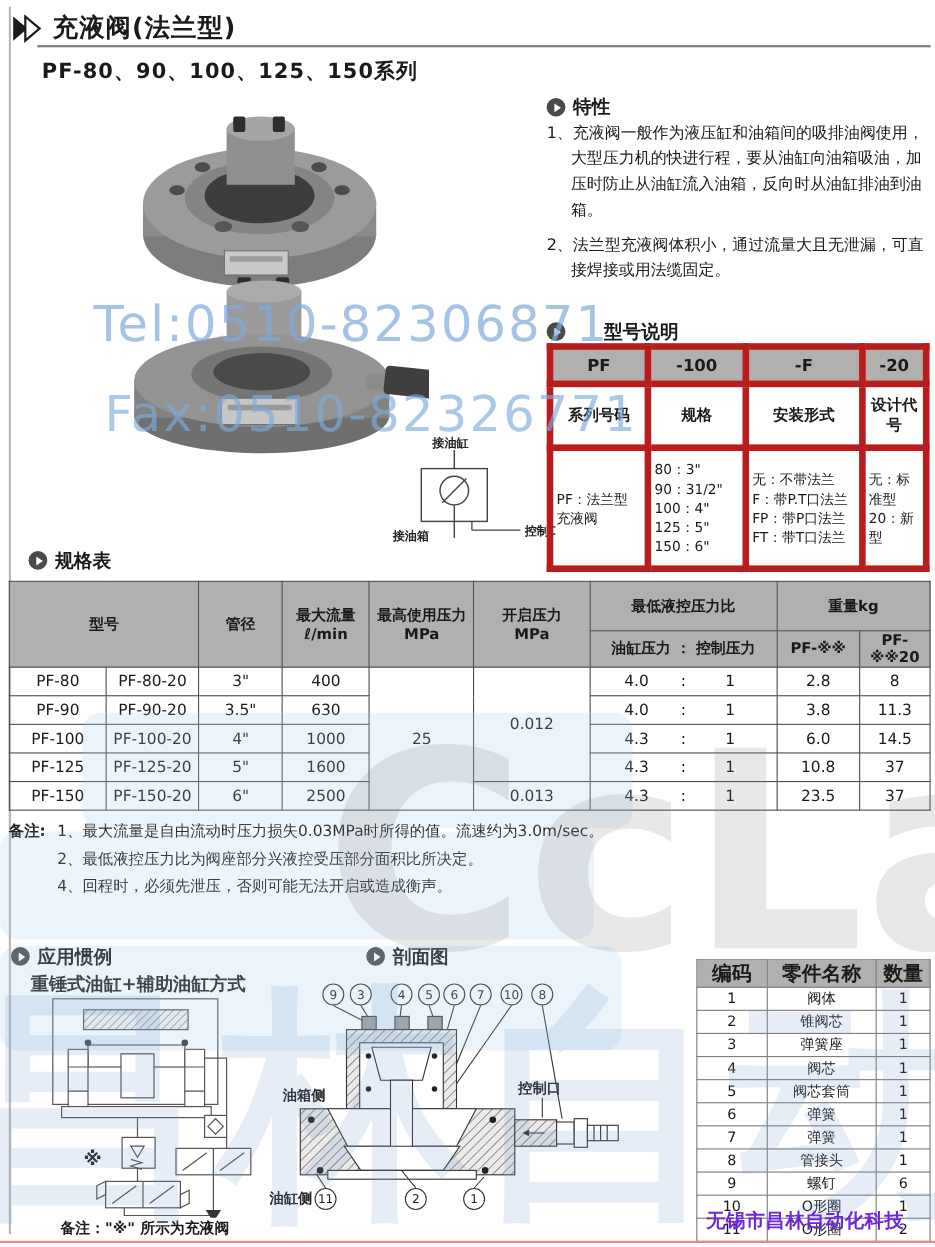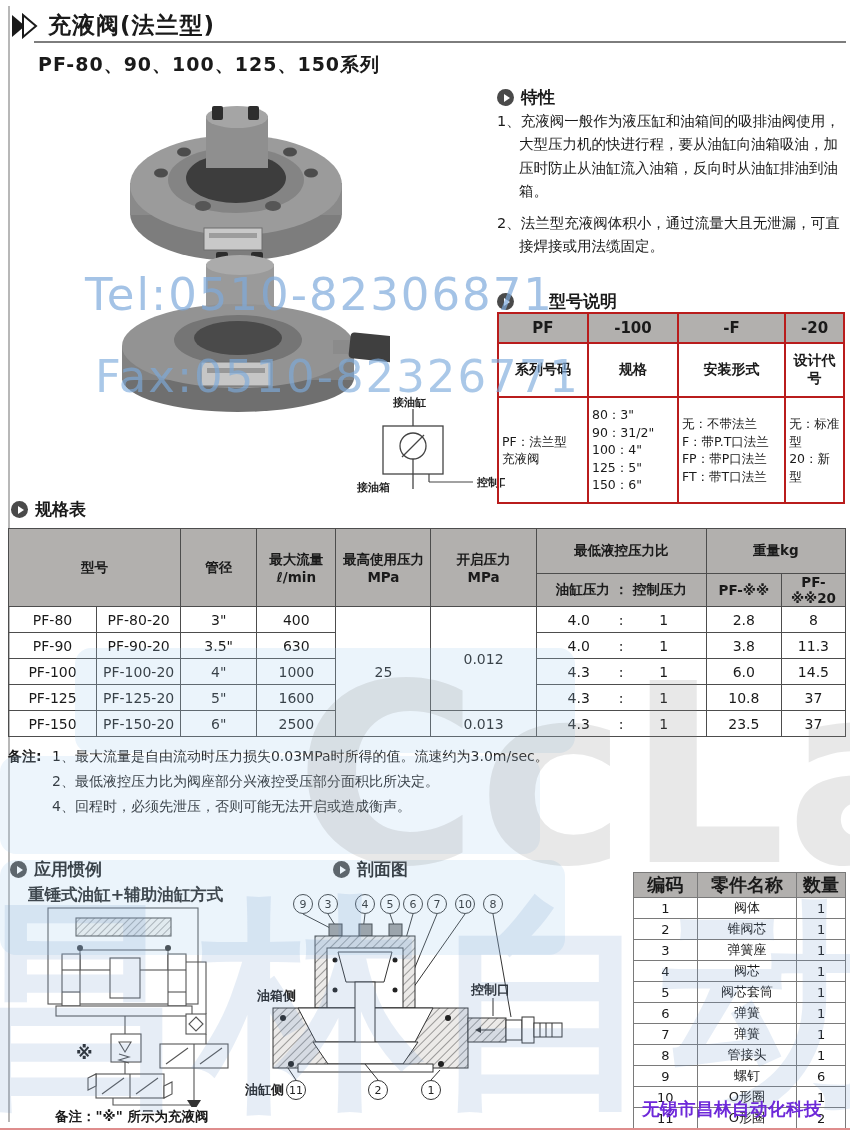--- a/index.html
+++ b/index.html
@@ -13,21 +13,21 @@
   .page-title{font-size:23px;font-weight:bold;letter-spacing:1px;}
   .title-underline{left:34px;top:41px;width:812px;height:2px;background:#7d7d7d;}
   .series{left:38px;top:52px;font-size:19px;font-weight:bold;letter-spacing:1px;}
   .sec-head{display:flex;align-items:center;gap:7px;font-size:17px;font-weight:bold;}
   .bullet{width:17px;height:17px;border-radius:50%;background:#4a4a4a;display:inline-flex;align-items:center;justify-content:center;flex:0 0 17px;}
   .bullet::after{content:"";border-left:6px solid #fff;border-top:4px solid transparent;border-bottom:4px solid transparent;margin-left:2px;}
   .features-list{left:497px;top:110px;width:350px;font-size:14.5px;line-height:1.62;}
   .feat-item{padding-left:22px;text-indent:-22px;margin-bottom:8px;}
   
   .model-table{left:497px;top:312px;width:348px;border-collapse:collapse;table-layout:fixed;font-size:13px;}
-  .model-table th,.model-table td{border:2px solid #b91c1c;text-align:center;vertical-align:middle;padding:2px 3px;white-space:pre-line;}
+  .model-table th,.model-table td{border:6px solid #b91c1c;text-align:center;vertical-align:middle;padding:2px 3px;white-space:pre-line;}
   .model-table th{background:#b2b0ae;font-size:15px;font-weight:bold;height:24px;}
   .model-table .lbl{font-weight:bold;font-size:14px;height:48px;}
   .model-table .det{height:100px;font-size:12.5px;text-align:left;line-height:1.4;}
   
   .spec-table{left:8px;top:528px;width:838px;border-collapse:collapse;table-layout:fixed;font-size:14px;}
   .spec-table th,.spec-table td{border:1px solid #4d4d4d;text-align:center;vertical-align:middle;white-space:pre-line;padding:0 2px;}
   .spec-table th{background:#b2b0ae;font-size:13.5px;font-weight:bold;}
   .spec-table .tr-top th{height:44px;}
   .spec-table .tr-sub th{height:30px;}
   .spec-table tbody td{height:25px;}
@@ -171,21 +171,21 @@
       <td class="det">无：不带法兰
 F：带P.T口法兰
 FP：带P口法兰
 FT：带T口法兰</td>
       <td class="det">无：标准型
 20：新型</td>
     </tr>
   </tbody>
     </table>
 
-  <div class="abs sec-head" style="left:11px;top:498px;">
+  <div class="abs sec-head" style="left:26px;top:498px;">
     <span class="bullet"></span>
     <span>规格表</span>
   </div>
   <table class="abs spec-table">
     <colgroup>
       <col style="width:88px">
         <col style="width:84px">
         <col style="width:76px">
         <col style="width:79px">
       <col style="width:95px">

